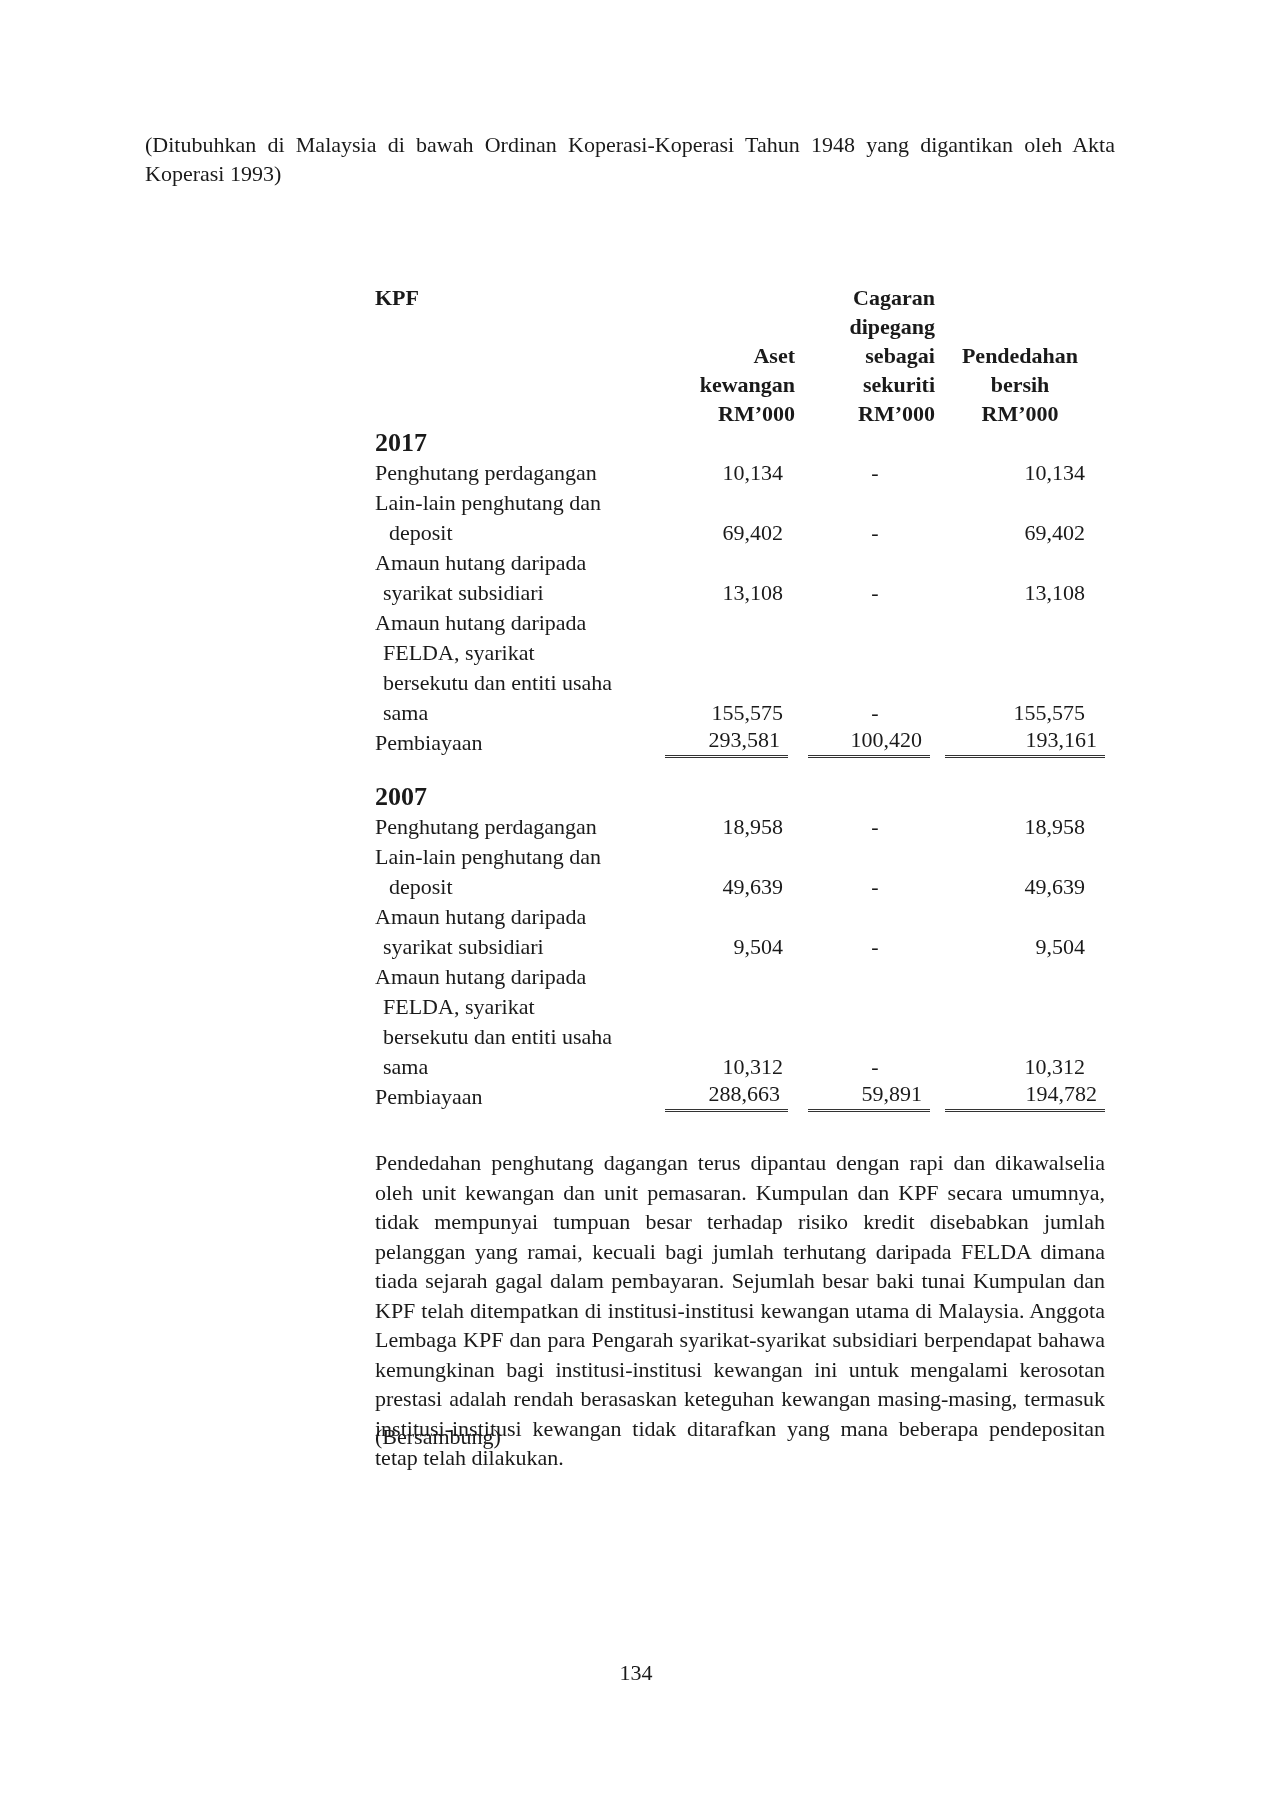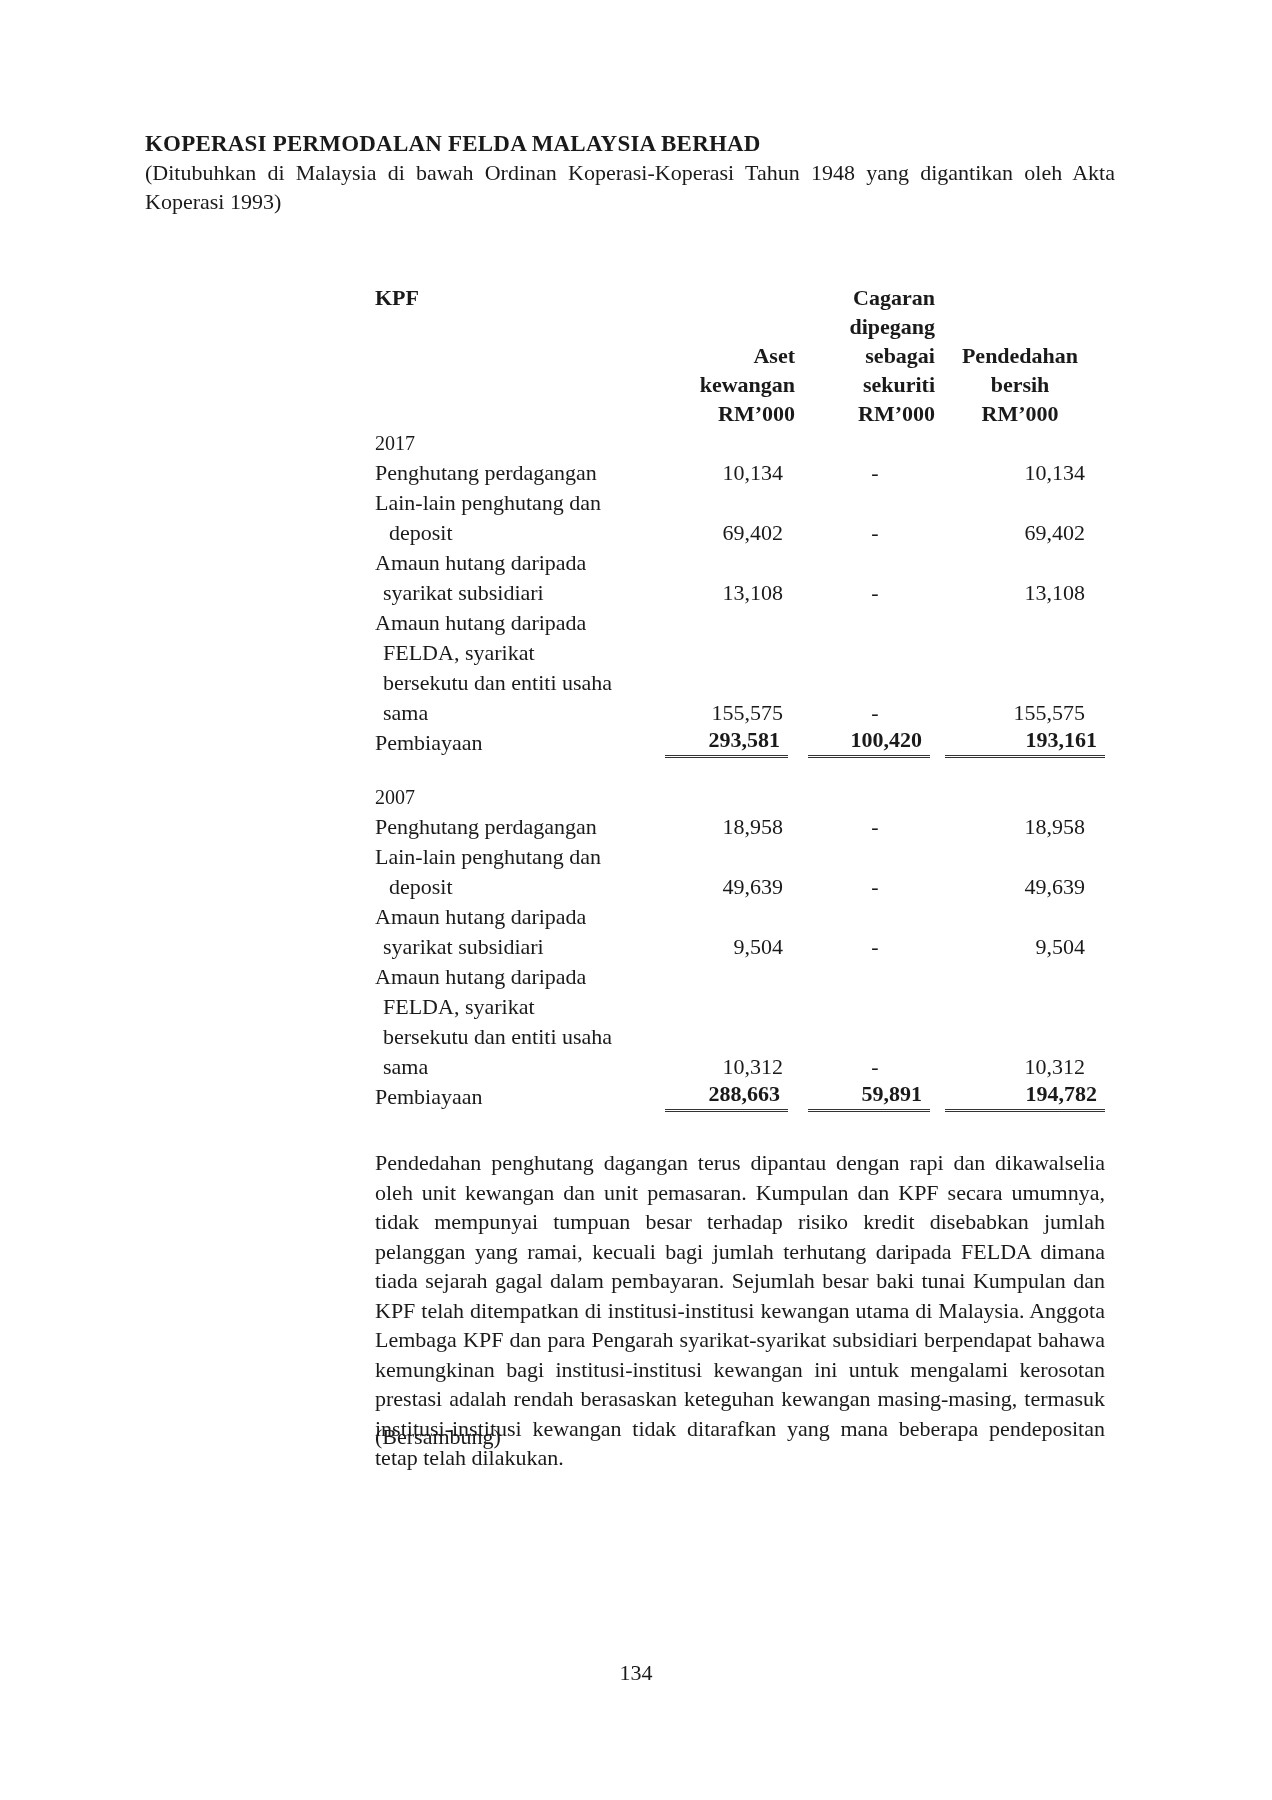--- a/index.html
+++ b/index.html
@@ -44,22 +44,22 @@
       font-size: 22px;
       line-height: 29px;
     }
     .hdr-row { position: relative; height: 145px; }
     .kpf { position: absolute; left: 0; top: 0; font-weight: bold; font-size: 22px; line-height: 29px; }
     .hdr-a { position: absolute; left: 290px; top: 58px; width: 130px; text-align: right; }
     .hdr-b { position: absolute; left: 430px; top: 0; width: 130px; text-align: right; }
     .hdr-c { position: absolute; left: 570px; top: 58px; width: 150px; text-align: center; }
 
     .year {
-      font-weight: normal;
-      font-size: 20px;
+      font-weight: bold;
+      font-size: 26px;
       line-height: 30px;
       height: 30px;
     }
     .row {
       position: relative;
       font-size: 22px;
       line-height: 30px;
     }
     .row .label-lines { width: 300px; }
     .row .label-lines div { height: 30px; white-space: nowrap; }
@@ -75,21 +75,21 @@
     .num-a { left: 285px; width: 123px; }
     .num-b { left: 435px; width: 135px; text-align: center; }
     .num-b.val { left: 420px; width: 125px; text-align: right; }
     .num-c { left: 570px; width: 140px; }
     .num-b.dash { left: 480px; width: 40px; text-align: center; }
 
     .total .num-a, .total .num-b.val, .total .num-c {
       border-bottom: 3px double #333;
     }
     .total .num-a { left: 290px; width: 123px; padding-right: 0; }
-    .total .num-a span, .total .num-b span, .total .num-c span { padding-right: 8px; font-weight: bold; }
+    .total .num-a span, .total .num-b span, .total .num-c span { padding-right: 8px; }
     .total .num-b.val { left: 433px; width: 122px; }
     .total .num-c { left: 570px; width: 160px; }
 
     .spacer { height: 24px; }
 
     .paragraph {
       position: absolute;
       left: 375px;
       top: 1148px;
       width: 730px;
@@ -110,21 +110,20 @@
       width: 1272px;
       top: 1660px;
       text-align: center;
       font-size: 22px;
     }
   </style>
 </head>
 <body>
 
 <div class="header">
-  <div class="org-title">KOPERASI PERMODALAN FELDA MALAYSIA BERHAD</div>
   <div class="org-subtitle">(Ditubuhkan di Malaysia di bawah Ordinan Koperasi-Koperasi Tahun 1948 yang digantikan oleh Akta Koperasi 1993)</div>
 </div>
 
 <div class="table-wrap">
   <div class="hdr-row">
     <div class="kpf">KPF</div>
     <div class="hdr-a head-bold">
       <div>Aset</div>
       <div>kewangan</div>
       <div>RM’000</div>

